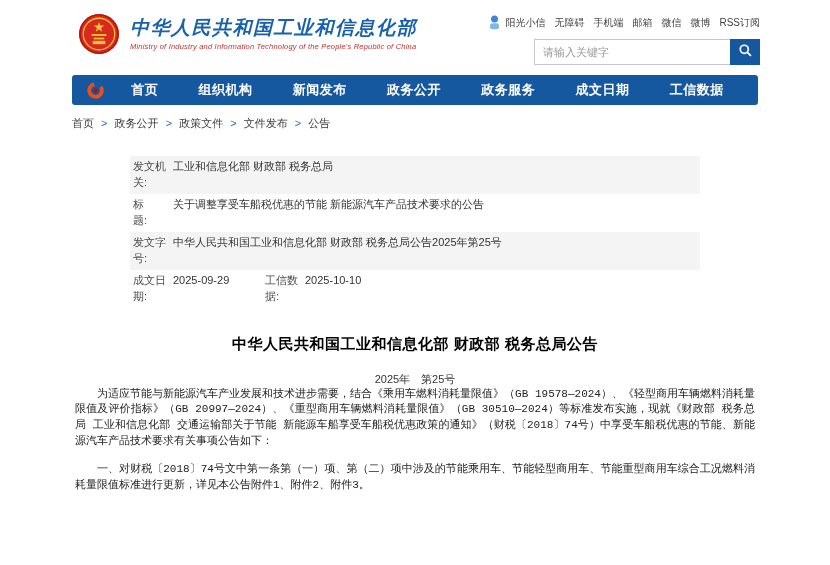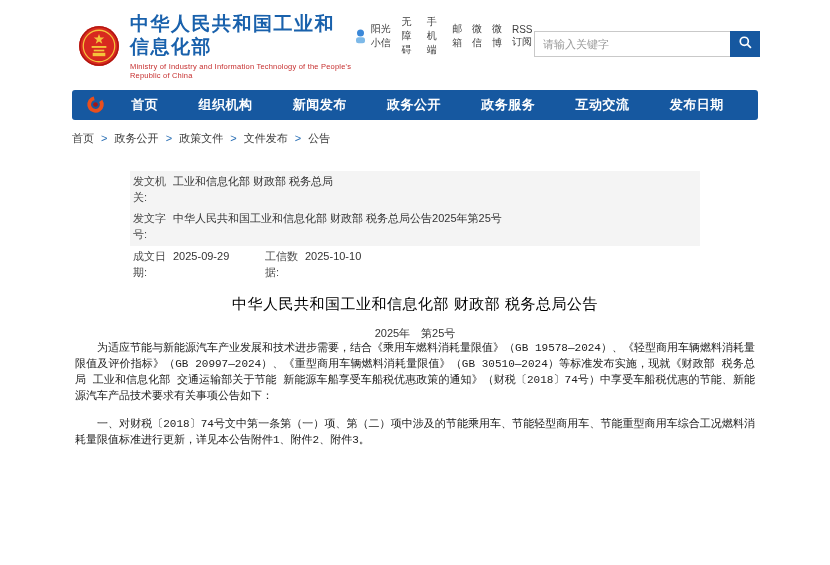--- a/index.html
+++ b/index.html
@@ -4,26 +4,26 @@
 <style>
   * { margin:0; padding:0; box-sizing:border-box; }
   html,body { background:#ffffff; }
   body {
     width:830px; height:565px; overflow:hidden; position:relative;
     font-family:"Liberation Sans","DejaVu Sans",sans-serif; color:#333;
   }
 
   
   .header { display:flex; justify-content:space-between; align-items:flex-start; padding:13px 70px 8px 78px; }
-  .brand { display:flex; align-items:center; gap:10px; }
+  .brand { display:flex; align-items:center; gap:10px;font-style:italic; }
   .emblem { width:42px; height:42px; flex:0 0 auto; }
   .brand-text h1 { font-size:19px; font-weight:bold; color:#1961ac; letter-spacing:1.5px; line-height:1.2; }
   .brand-text p { font-size:7.5px; color:#c62f2f; margin-top:3px; letter-spacing:.2px; }
 
-  .header-right { display:flex; align-items:flex-end; padding-top:2px; }
+  .header-right { display:flex; flex-direction:column; align-items:flex-end; padding-top:2px; }
   .quick-links { display:flex; align-items:center; gap:9px; font-size:10px; color:#404040; }
   .quick-links a { color:#404040; text-decoration:none; cursor:pointer; }
   .mascot { display:inline-flex; margin-right:-4px; }
   .search-row { display:flex; margin-top:9px; }
   .search-input {
     width:196px; height:26px; border:1px solid #c9c9c9; border-right:none;
     font-size:11px; padding:4px 8px; color:#333; outline:none;
   }
   .search-input::placeholder { color:#999; }
   .search-btn { width:30px; height:26px; background:#1658a0; border:none; display:flex; align-items:center; justify-content:center; cursor:pointer; }
@@ -43,22 +43,22 @@
   .crumb-sep { color:#2a6fb5; margin:0 4px; }
 
   
   .meta-table { width:570px; margin:25px auto 4px; border-collapse:collapse; font-size:11px; color:#333; table-layout:fixed; }
   .meta-table tr.odd { background:#f4f4f4; }
   .meta-table td { padding:3px 3px; vertical-align:top; line-height:1.45; }
   .meta-table td.lbl { color:#4a4a4a; word-break:break-all; }
 
   
   .article { padding:0 75px; }
-  .article-title { text-align:center; font-size:15px; font-weight:normal; color:#000; margin-top:11px; letter-spacing:.5px; }
-  .issue-no { text-align:center; font-size:11px; color:#333; margin-top:12px; }
+  .article-title { text-align:center; font-size:15px; font-weight:bold; color:#000; margin-top:27px; letter-spacing:.5px; }
+  .issue-no { text-align:center; font-size:11px; color:#333; margin-top:18px; }
   .article-body { font-family:Liberation Mono, monospace; font-size:11px; line-height:1.45; color:#222; text-align:justify; }
   .article-body p { text-indent:2em; margin-bottom:12px; }
 </style>
 </head>
 <body>
 
 <div class="header">
   <div class="brand">
     <span class="emblem">
       <svg viewBox="0 0 40 40" width="42" height="42">
@@ -113,22 +113,22 @@
       <circle cx="9" cy="9" r="6" fill="none" stroke="#e94f1d" stroke-width="3.6" stroke-dasharray="30 8" transform="rotate(-35 9 9)"></circle>
       <circle cx="9" cy="9" r="2.2" fill="#a81414"></circle>
     </svg>
   </span>
   <div class="nav-items">
     <a class="nav-item">首页</a>
     <a class="nav-item">组织机构</a>
     <a class="nav-item">新闻发布</a>
     <a class="nav-item">政务公开</a>
     <a class="nav-item">政务服务</a>
-    <a class="nav-item">互动交流</a>
-    <a class="nav-item">发布日期</a>
+    <a class="nav-item">成文日期</a>
+    <a class="nav-item">工信数据</a>
   </div>
 </div>
 
 <div class="breadcrumb">
   <a>首页</a>
   <span class="crumb-sep">&gt;</span>
   <a>政务公开</a>
   <span class="crumb-sep">&gt;</span>
   <a>政策文件</a>
   <span class="crumb-sep">&gt;</span>
@@ -142,20 +142,24 @@
       <col style="width:40px">
       <col style="width:92px">
       <col style="width:40px">
       <col>
     </colgroup>
   <tbody>
       <tr class="odd">
     <td class="lbl">发文机关:</td>
     <td colspan="3">工业和信息化部 财政部 税务总局</td>
   </tr>
+  <tr>
+    <td class="lbl">标　　题:</td>
+    <td colspan="3">关于调整享受车船税优惠的节能 新能源汽车产品技术要求的公告</td>
+  </tr>
   <tr class="odd">
     <td class="lbl">发文字号:</td>
     <td colspan="3">中华人民共和国工业和信息化部 财政部 税务总局公告2025年第25号</td>
   </tr>
   <tr>
     <td class="lbl">成文日期:</td>
     <td>2025-09-29</td>
     <td class="lbl">工信数据:</td>
     <td>2025-10-10</td>
   </tr>

